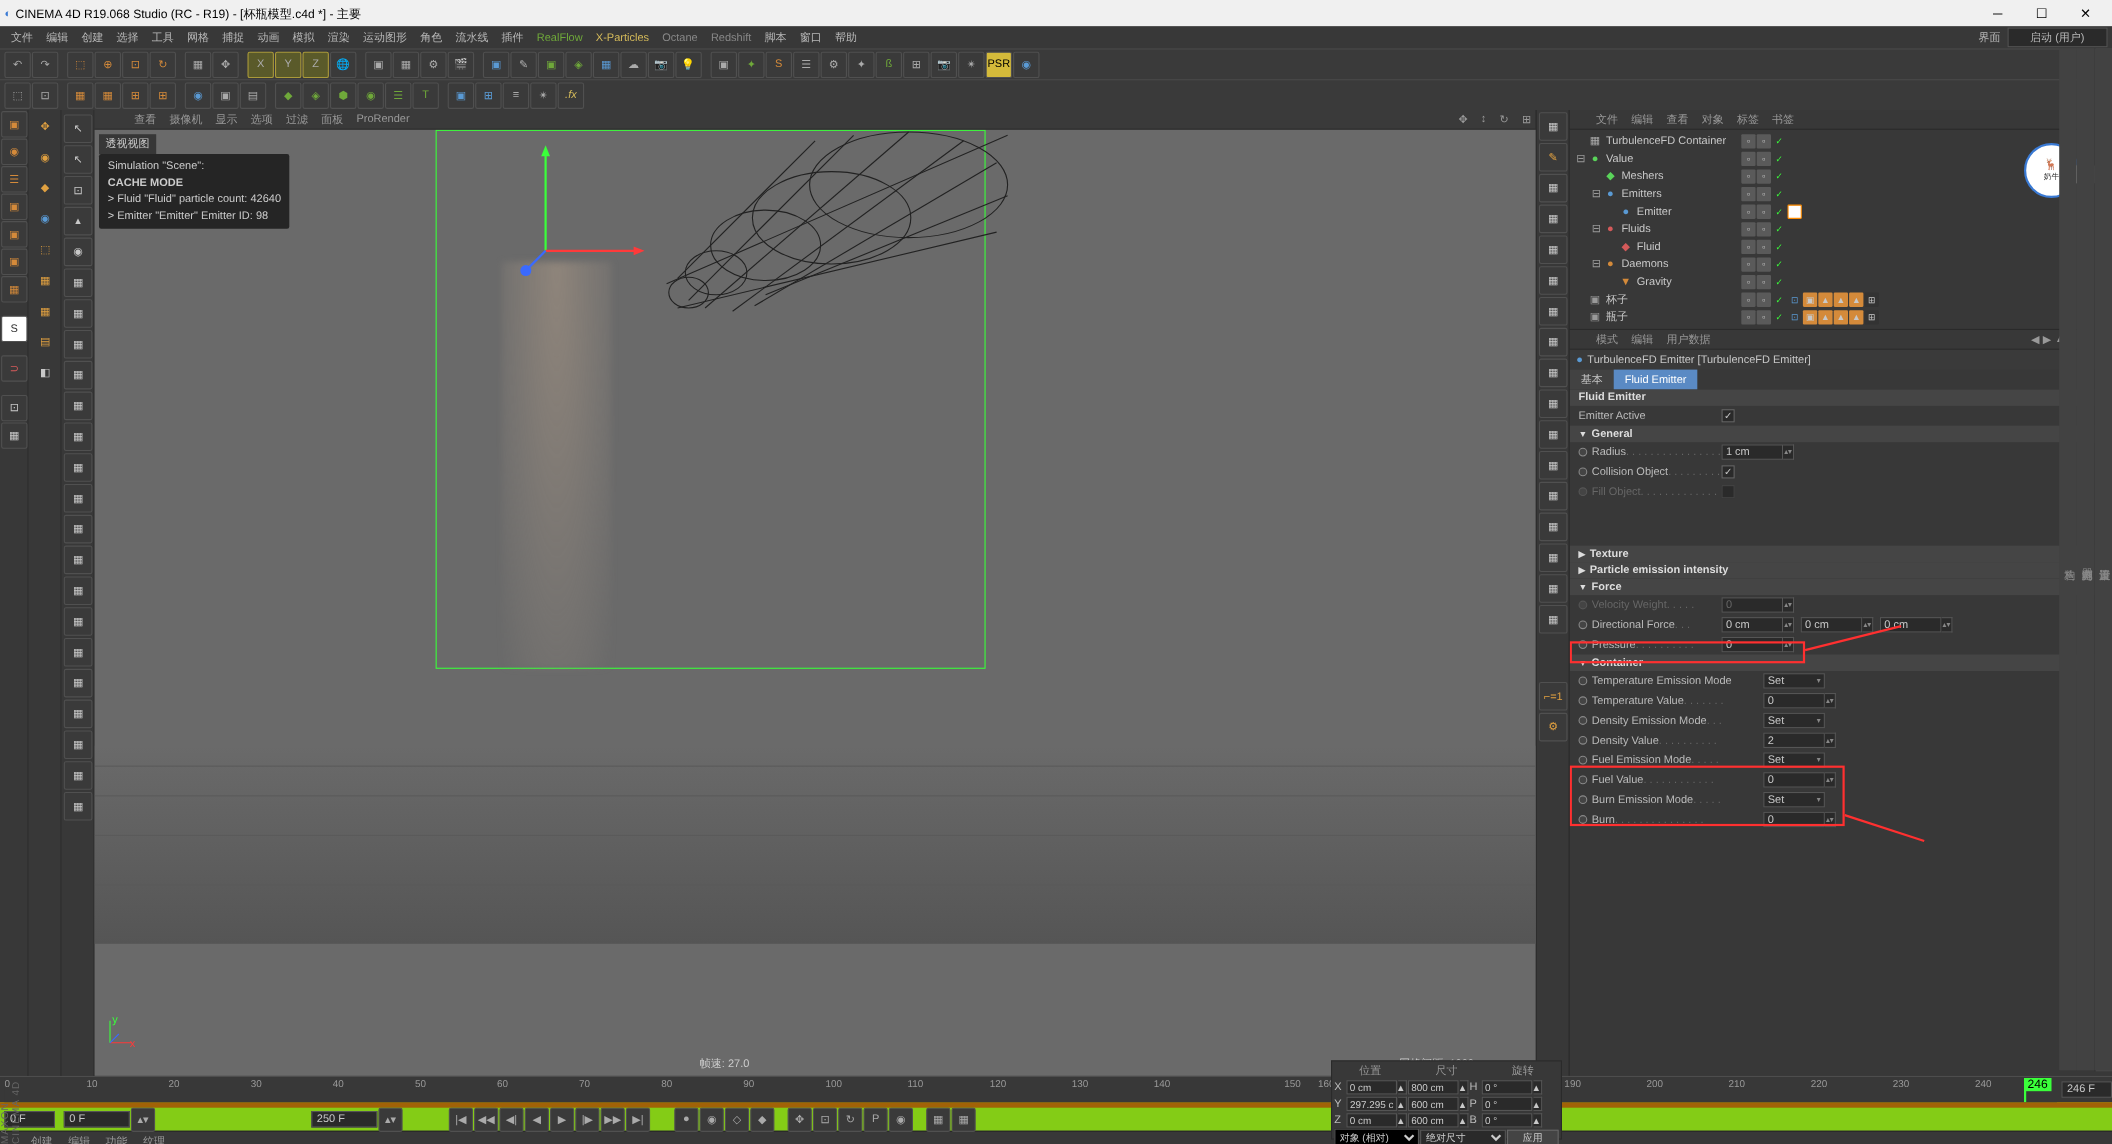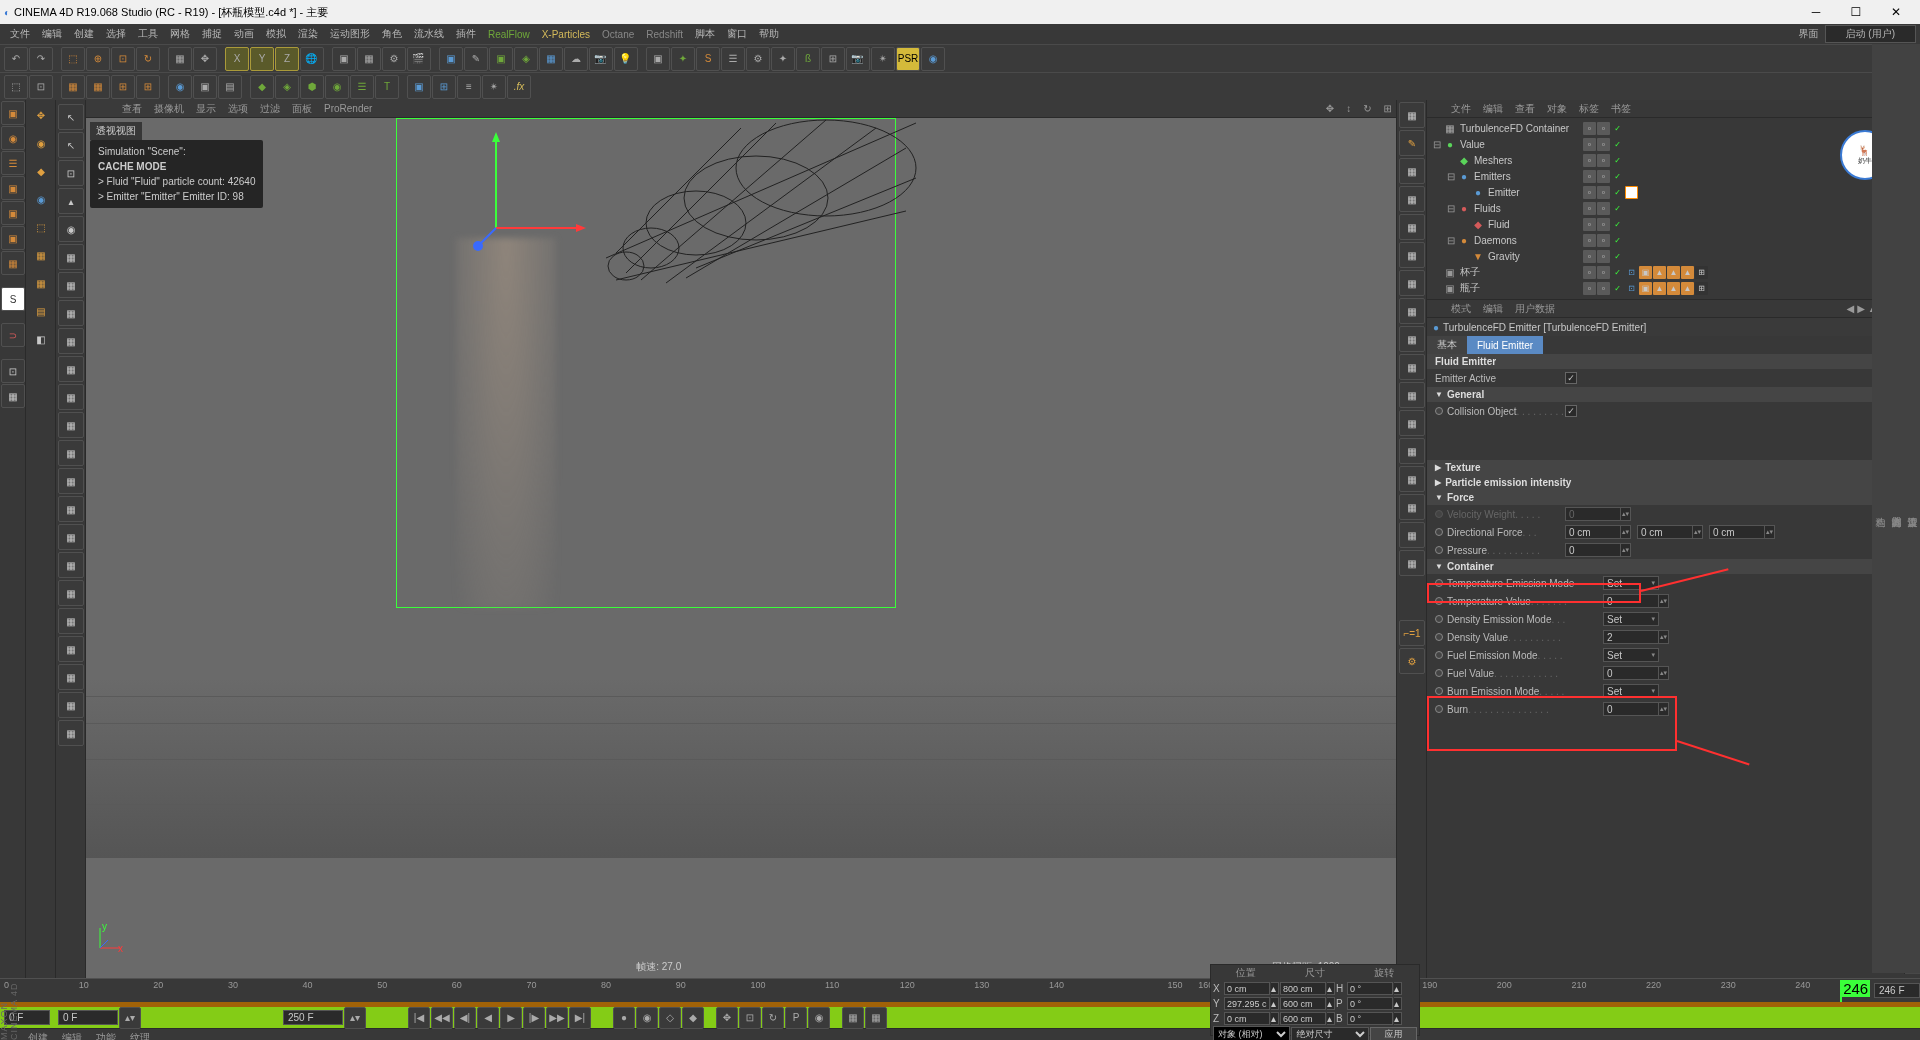--- a/index.html
+++ b/index.html
@@ -550,24 +550,41 @@
             </span>
             <span class="chkbox">✓</span>
           </div>
         <div class="attr-section col">
             <span class="tri">▼</span>
             <span>General</span>
           </div>
         <div class="prow">
             <span class="plbl">
               <span class="pdot"></span>
+              <span>Radius</span>
+              <span style="color:#666"> . . . . . . . . . . . . . . . .</span>
+            </span>
+            <span class="pval">1 cm</span>
+            <span class="pspin">▴▾</span>
+          </div>
+        <div class="prow">
+            <span class="plbl">
+              <span class="pdot"></span>
               <span>Collision Object</span>
               <span style="color:#666"> . . . . . . . . .</span>
             </span>
             <span class="chkbox">✓</span>
+          </div>
+        <div class="prow">
+            <span class="plbl dis">
+              <span class="pdot" style="border-color:#555"></span>
+              <span>Fill Object</span>
+              <span> . . . . . . . . . . . . .</span>
+            </span>
+            <span class="chkbox" style="border-color:#444"></span>
           </div>
         <div style="height:40px"></div>
         <div class="attr-section col">
             <span class="tri">▶</span>
             <span>Texture</span>
           </div>
         <div class="attr-section col">
             <span class="tri">▶</span>
             <span>Particle emission intensity</span>
           </div>
@@ -722,21 +739,21 @@
       <div class="tlmark" style="left: 64%;">160</div>
       <div class="tlmark" style="left: 68%;">170</div>
       <div class="tlmark" style="left: 72%;">180</div>
       <div class="tlmark" style="left: 76%;">190</div>
       <div class="tlmark" style="left: 80%;">200</div>
       <div class="tlmark" style="left: 84%;">210</div>
       <div class="tlmark" style="left: 88%;">220</div>
       <div class="tlmark" style="left: 92%;">230</div>
       <div class="tlmark" style="left: 96%;">240</div>
       <div class="tlcursor" style="left: 98.4%;"></div>
-      <div style="position: absolute; background: rgb(58, 255, 58); color: rgb(0, 0, 0); font-size: 15px; padding: 0px 3px; top: 0px; left: 98.4%;">246</div>
+      <div style="position: absolute; background: rgb(58, 255, 58); color: rgb(0, 0, 0); font-size: 11px; padding: 0px 3px; top: 0px; left: 98.4%;">246</div>
     </div>
   <div class="tlframe">246 F</div>
 </div>
 
 <div class="playbar">
   <div class="tlframe">0 F</div>
   <span style="width:6px"></span>
   <div class="tlframe" style="width:60px">0 F</div>
   <div class="pbtn">▴▾</div>
   <div style="flex:0 0 140px"></div>

